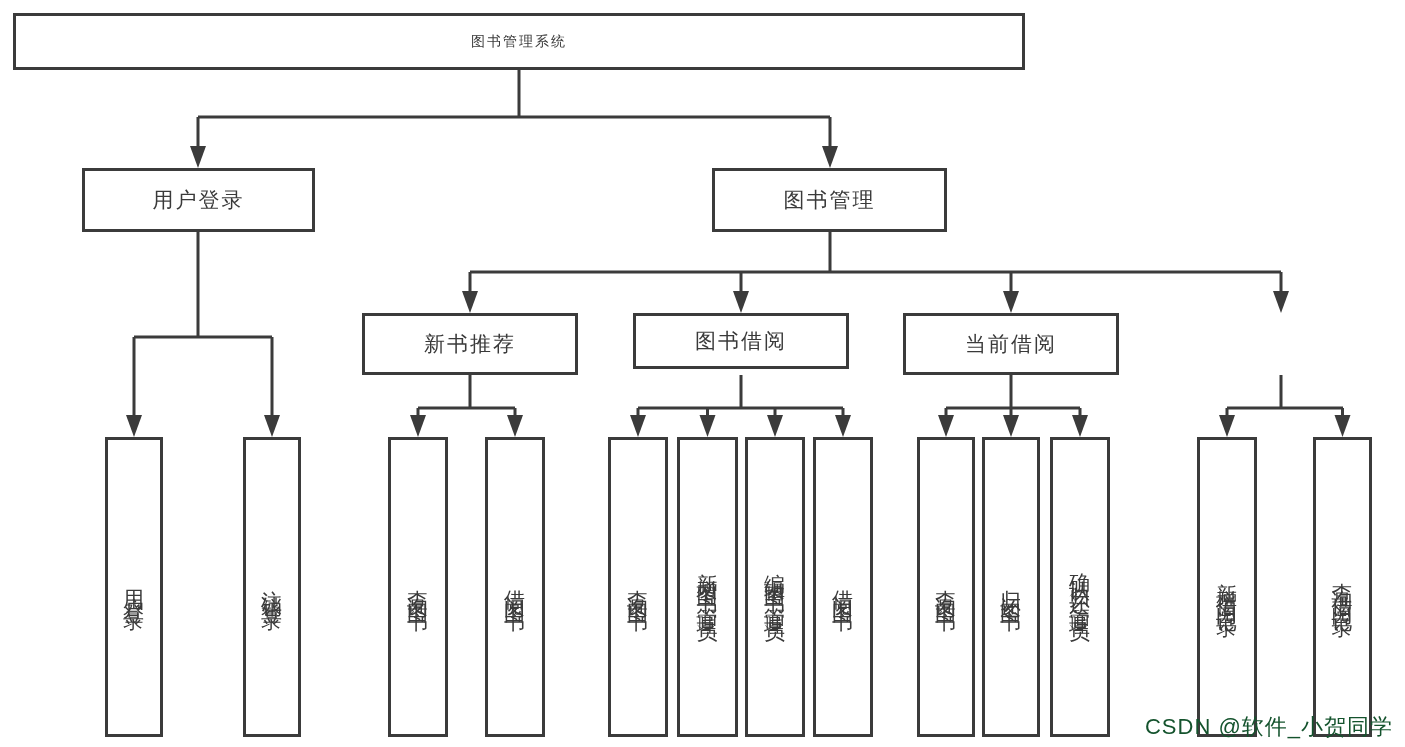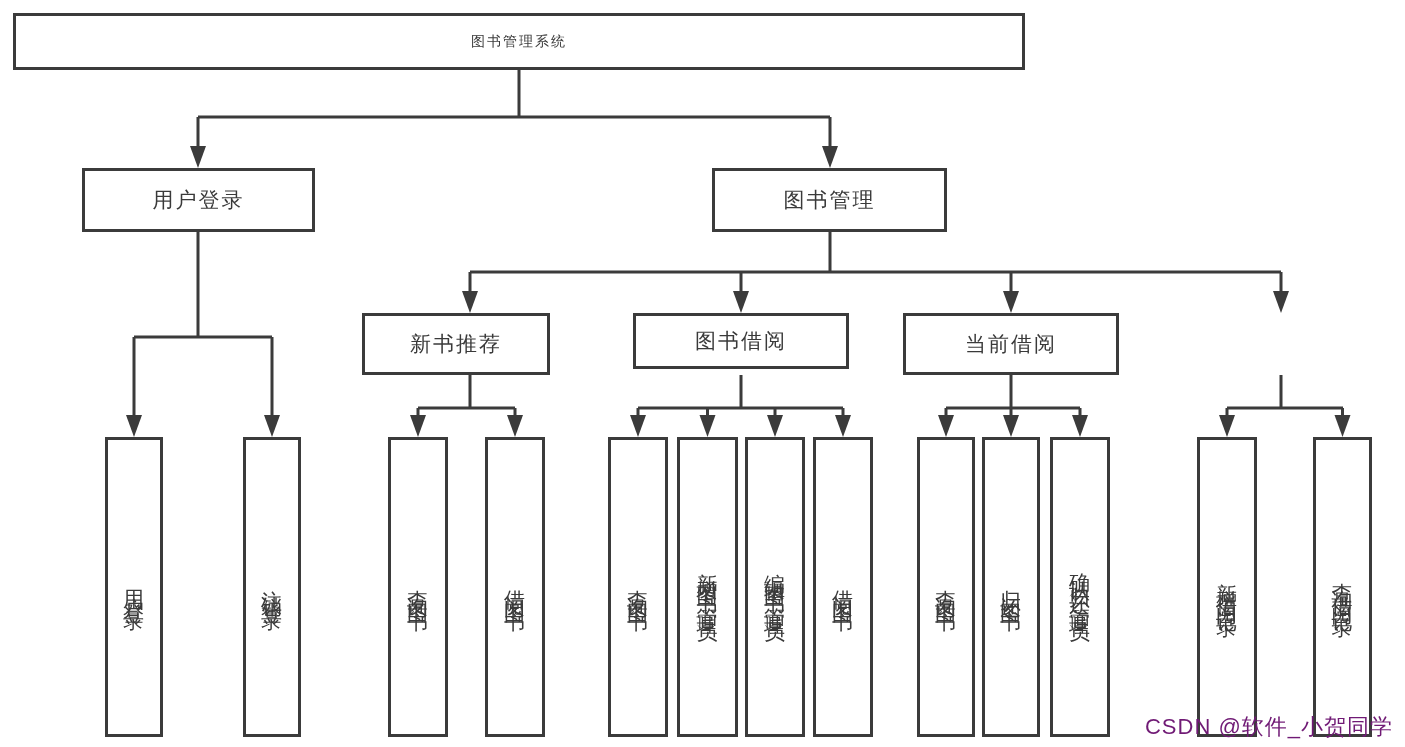--- a/index.html
+++ b/index.html
@@ -44,21 +44,21 @@
     writing-mode: vertical-rl;
     letter-spacing: 7px;
     font-size: 21px;
     padding: 8px 0;
     line-height: 1;
   }
   .watermark {
     position: absolute;
     right: 12px;
     bottom: 5px;
-    color: #701a75;
+    color: #14532d;
     font-size: 22px;
     letter-spacing: 1px;
     z-index: 3;
     white-space: nowrap;
   }
 </style>
 </head>
 <body>
 
 <div class="stage">
@@ -101,21 +101,21 @@
       <polygon points="1219,415 1235,415 1227,437"></polygon>
       <polygon points="1334.5,415 1350.5,415 1342.5,437"></polygon>
     </g>
   </svg>
 
   <div class="node root" style="left:13px; top:13px; width:1012px; height:57px;">图书管理系统</div>
 
   <div class="node" style="left:82px; top:168px; width:233px; height:64px;">用户登录</div>
   <div class="node" style="left:712px; top:168px; width:235px; height:64px;">图书管理</div>
 
-  <div class="node" style="left:362px; top:313px; width:188px; height:62px;">新书推荐</div>
+  <div class="node" style="left:362px; top:313px; width:216px; height:62px;">新书推荐</div>
   <div class="node" style="left:633px; top:313px; width:216px; height:56px;">图书借阅</div>
   <div class="node" style="left:903px; top:313px; width:216px; height:62px;">当前借阅</div>
 
   <div class="node v" style="left:105px; top:437px; width:58px; height:300px;">用户登录</div>
   <div class="node v" style="left:243px; top:437px; width:58px; height:300px;">注销登录</div>
 
   <div class="node v" style="left:388px; top:437px; width:60px; height:300px;">查询图书</div>
   <div class="node v" style="left:485px; top:437px; width:60px; height:300px;">借阅图书</div>
 
   <div class="node v" style="left:608px; top:437px; width:60px; height:300px;">查询图书</div>

